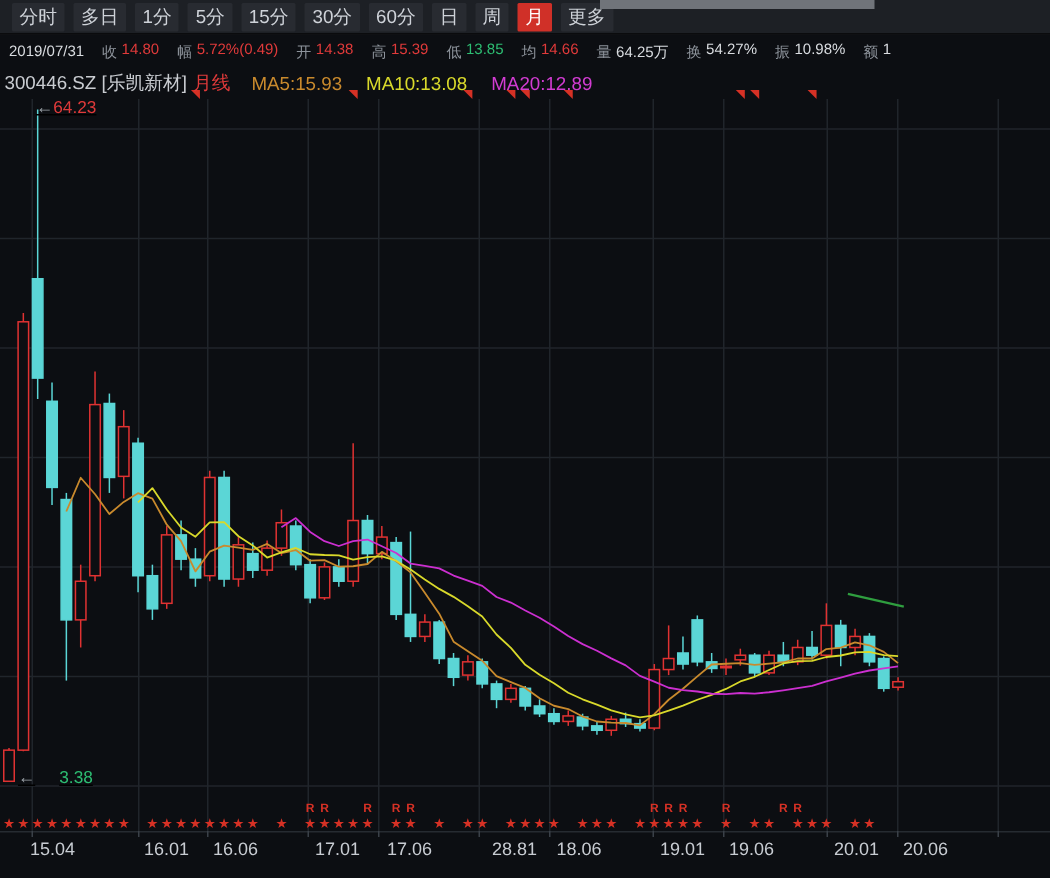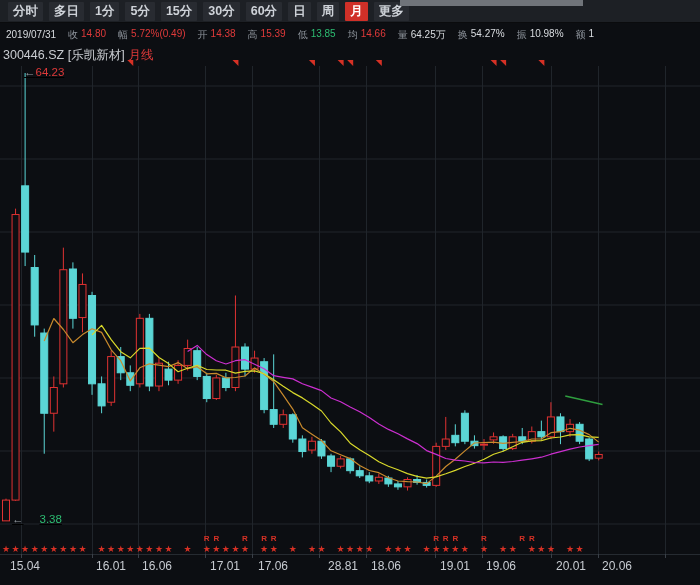--- a/index.html
+++ b/index.html
@@ -7,21 +7,21 @@
     width:700px;height:585px;overflow:hidden;position:relative;
     background:#0c0e12;
     font-family:"Liberation Sans","DejaVu Sans",sans-serif;
     -webkit-font-smoothing:antialiased;
   }
   #chart-svg{position:absolute;left:0;top:0;z-index:1;}
   .hdr{position:relative;z-index:5;}
   
   .toolbar{
     height:22px;background:#1d2025;border-bottom:1px solid #0a0b0d;
-    display:flex;align-items:center;padding-left:8px;gap:6px;font-weight:bold;
+    display:flex;align-items:center;padding-left:8px;gap:6px;
   }
   .tb-btn{
     font-size:12.5px;line-height:15px;color:#ced2d8;background:#282b31;
     padding:2px 5px;border-radius:1px;cursor:default;white-space:nowrap;
   }
   .tb-btn.active{background:#d03028;color:#ffffff;}
   
   .inforow{
     height:23px;display:flex;align-items:center;padding-left:6px;gap:12px;
     font-size:10px;white-space:nowrap;overflow:hidden;
@@ -347,29 +347,34 @@
         <span class="ilabel">额</span>
         <span class="v-plain">1</span>
       </span>
     </span>
 </div>
 
 <div class="hdr symrow">
   <span class="symcode"><span>300446.SZ</span>
     <span>[乐凯新材]</span><span class="period-label">月线</span>
   </span>
+  <span id="ma-legend" style="display:flex;gap:16px;">
+      <span style="color: rgb(201, 138, 45);">MA5:15.93</span>
+      <span style="color: rgb(217, 217, 43);">MA10:13.08</span>
+      <span style="color: rgb(210, 60, 210);">MA20:12.89</span>
+    </span>
 </div>
 
 <div class="scroll-thumb"></div>
 
 <span class="anno" style="left:24px;top:66px;"><span class="arrow">←</span><span class="anno-high">64.23</span></span>
 
 <span class="anno" style="left:12px;top:513px;"><span class="arrow">←</span><span class="anno-low">3.38</span></span>
 
-<div class="axis-label" style="left: 10px;">15.04</div>
+<div class="axis-label" style="left: 20px;">15.04</div>
 <div class="axis-label" style="left: 96px; text-align: right;">16.01</div>
 <div class="axis-label" style="left: 142px;">16.06</div>
 <div class="axis-label" style="left: 210px;">17.01</div>
 <div class="axis-label" style="left: 258px;">17.06</div>
 <div class="axis-label" style="left: 328px;">28.81</div>
 <div class="axis-label" style="left: 371px;">18.06</div>
 <div class="axis-label" style="left: 440px;">19.01</div>
 <div class="axis-label" style="left: 486px;">19.06</div>
 <div class="axis-label" style="left: 556px;">20.01</div>
 <div class="axis-label" style="left: 602px;">20.06</div>

